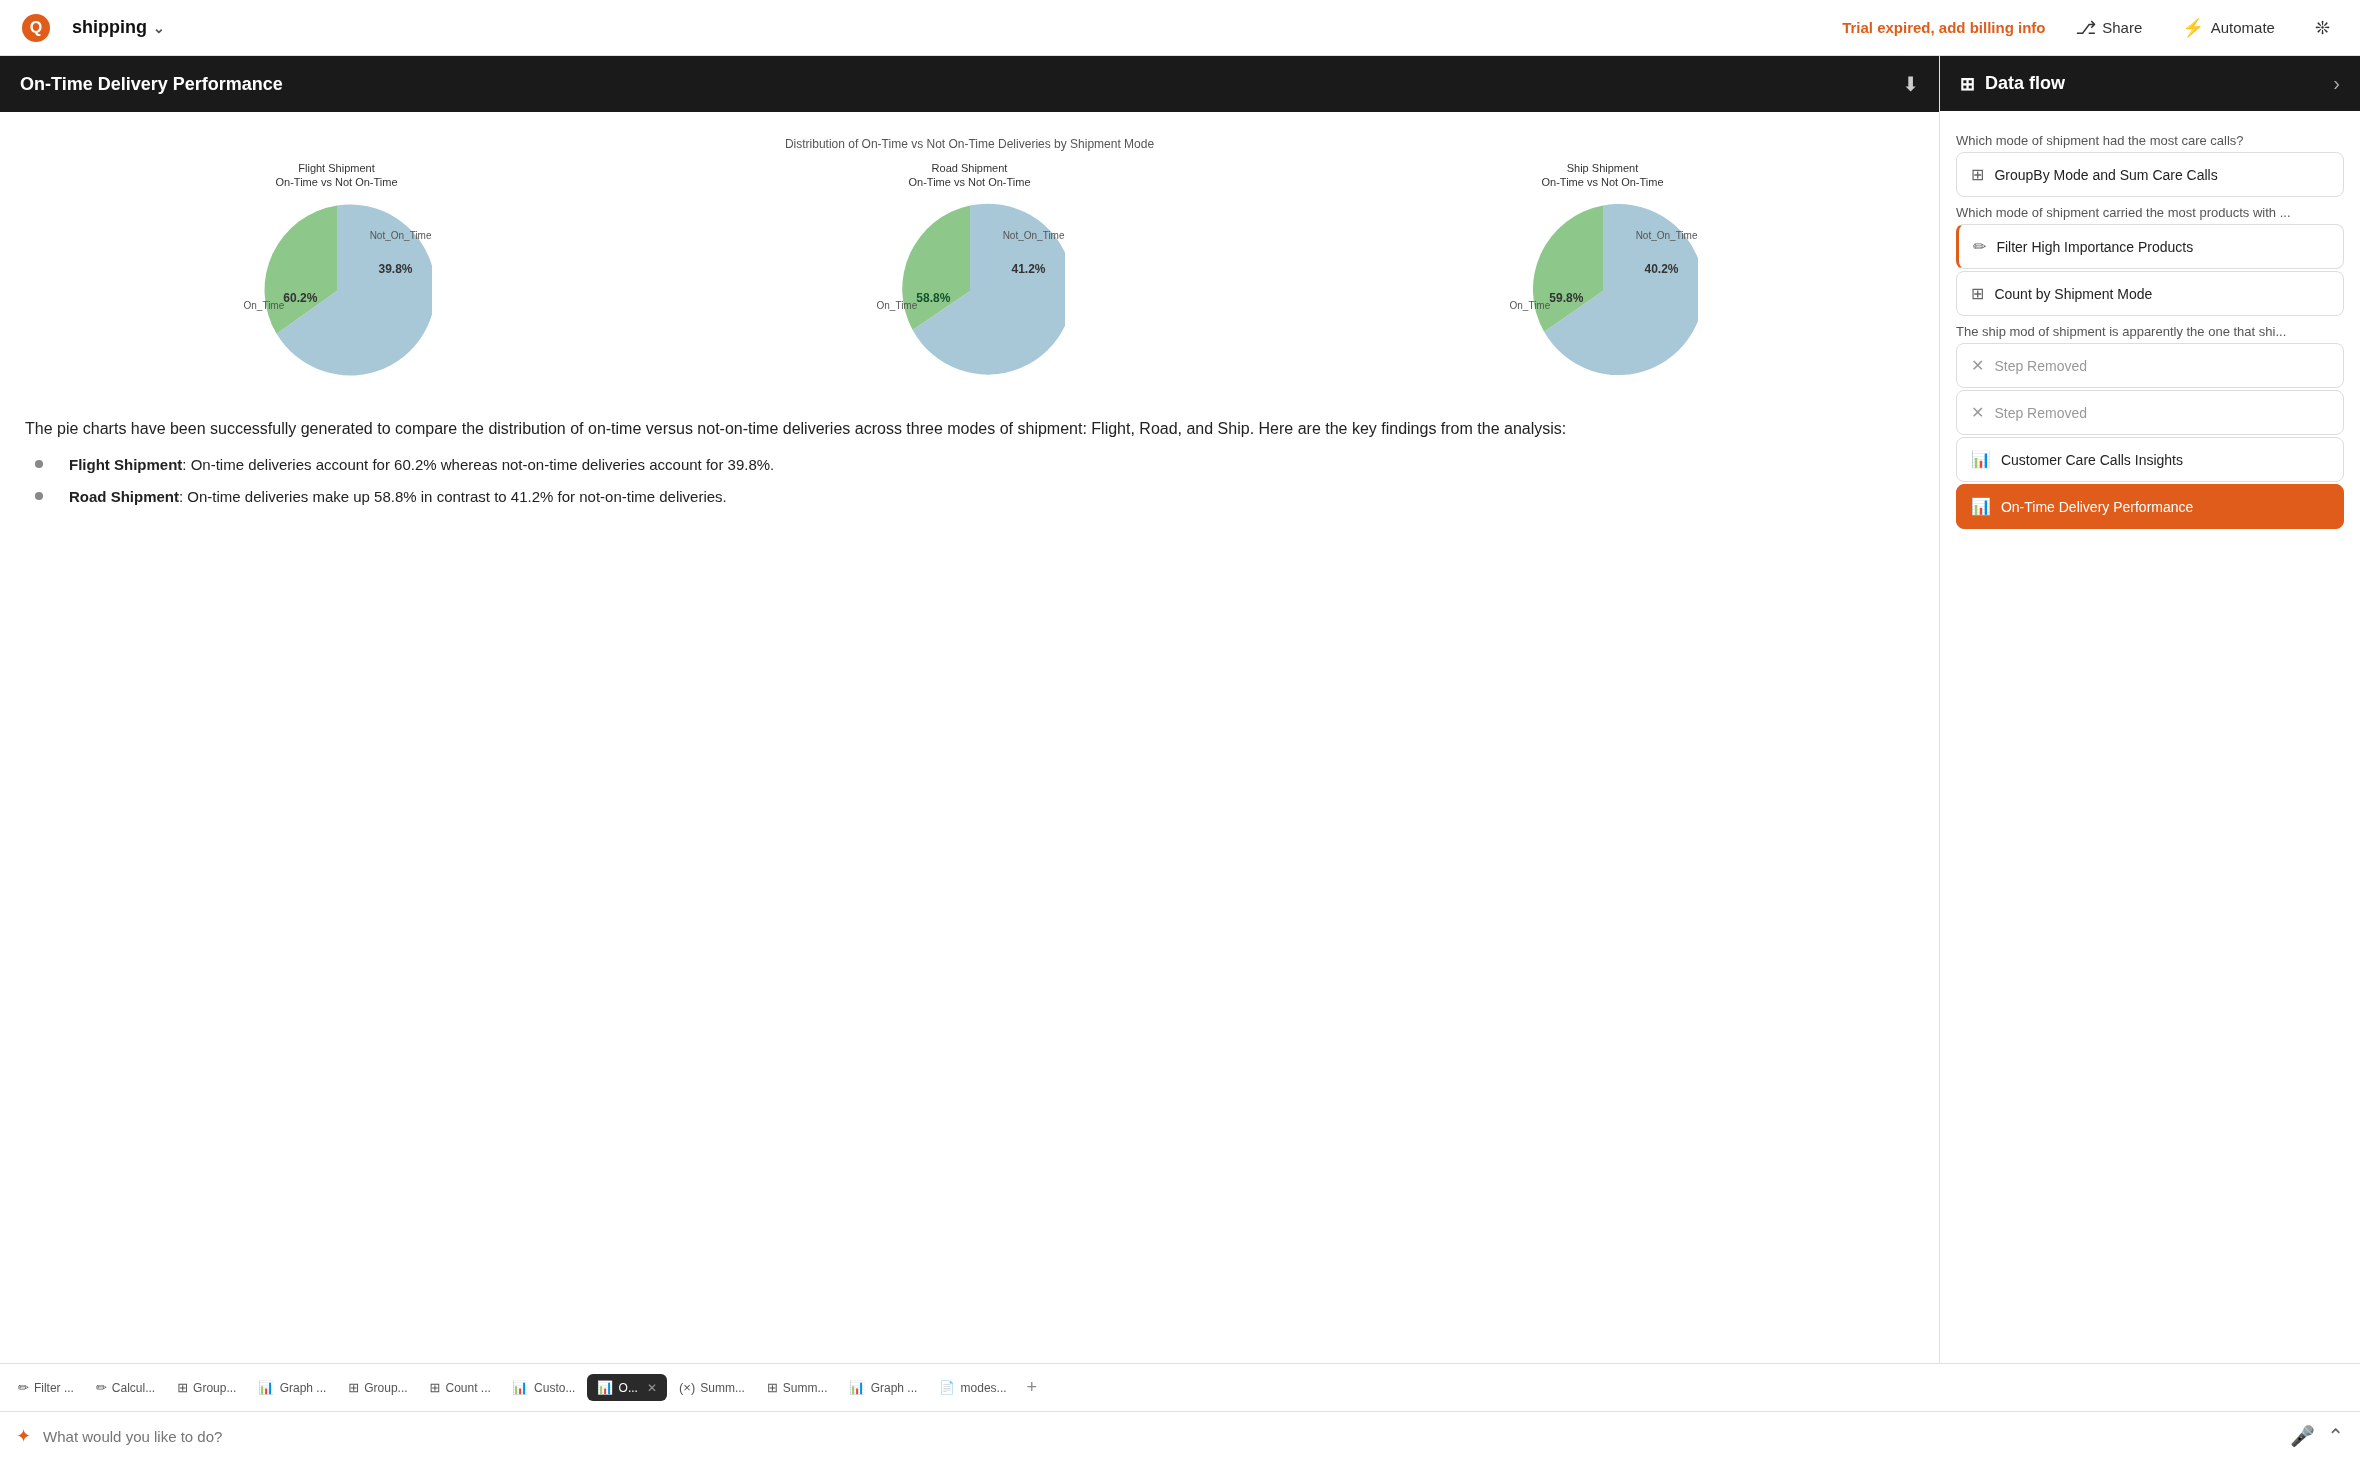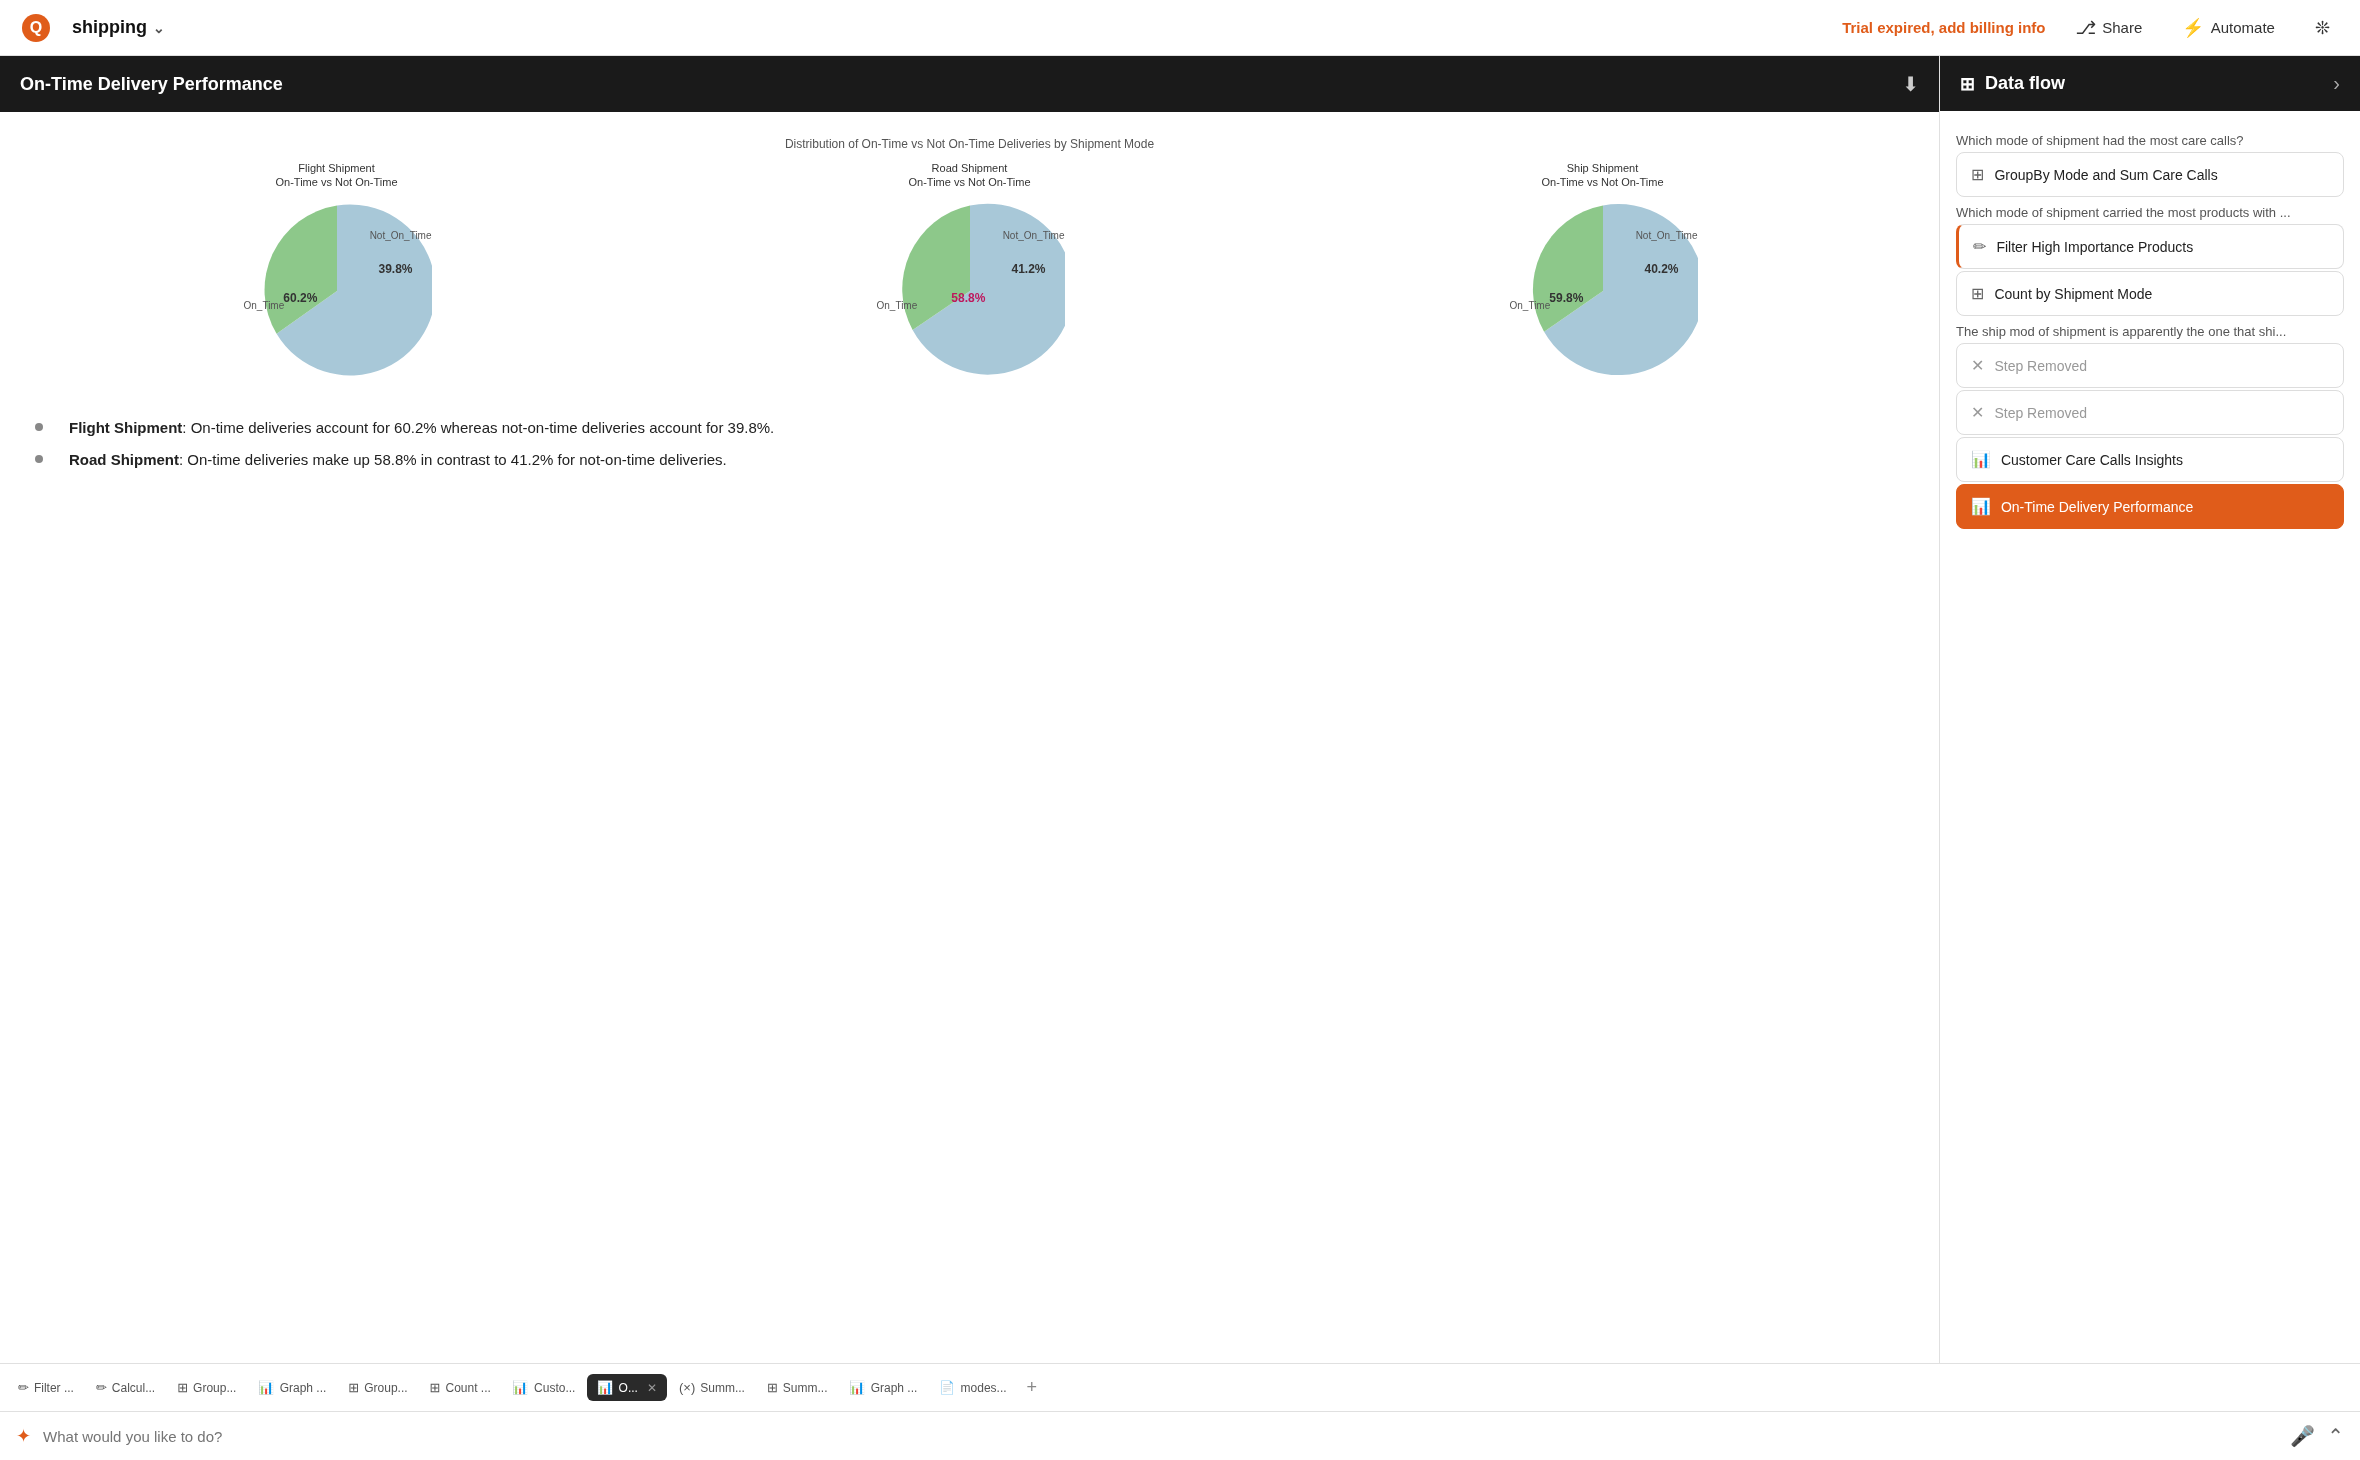--- a/index.html
+++ b/index.html
@@ -179,21 +179,21 @@
               <span>Road Shipment</span>
               <span>On-Time vs Not On-Time</span>
             </div>
             <div style="position:relative; width:190px; height:190px;">
               <svg viewBox="0 0 100 100" width="190" height="190">
                 <path d="M50,50 L50,5 A45,45 0 1,1 19.8,70.5 Z" fill="#a8c8d8"></path>
                 <path d="M50,50 L19.8,70.5 A45,45 0 0,1 50,5 Z" fill="#8dc88a"></path>
               </svg>
               <div style="position:absolute; left:2px; top:55%; font-size:10px; color:#555;">On_Time</div>
               <div style="position:absolute; right:0px; top:18%; font-size:10px; color:#555; white-space:nowrap;">Not_On_Time</div>
-              <div style="position:absolute; left:22%; top:50%; font-size:12px; font-weight:600; color:#be185d;margin-left:35px;">58.8%</div>
+              <div style="position:absolute; left:22%; top:50%; font-size:12px; font-weight:600; color:#14532d;">58.8%</div>
               <div style="position:absolute; right:10%; top:35%; font-size:12px; font-weight:600; color:#333;">41.2%</div>
             </div>
           </div>
 
           <div class="pie-chart-container">
             <div class="pie-chart-title">
               <span>Ship Shipment</span>
               <span>On-Time vs Not On-Time</span>
             </div>
             <div style="position:relative; width:190px; height:190px;">
@@ -205,20 +205,21 @@
               <div style="position:absolute; right:0px; top:18%; font-size:10px; color:#555; white-space:nowrap;">Not_On_Time</div>
               <div style="position:absolute; left:22%; top:50%; font-size:12px; font-weight:600; color:#333;">59.8%</div>
               <div style="position:absolute; right:10%; top:35%; font-size:12px; font-weight:600; color:#333;">40.2%</div>
             </div>
           </div>
 
         </div>
       </div>
 
       <div class="text-content">
+        <p>The pie charts have been successfully generated to compare the distribution of on-time versus not-on-time deliveries across three modes of shipment: Flight, Road, and Ship. Here are the key findings from the analysis:</p>
         <ul class="bullet-list">
           <li>
             <div class="bullet-dot"></div>
             <span><strong>Flight Shipment</strong><span>: On-time deliveries account for 60.2% whereas not-on-time deliveries account for 39.8%.</span></span>
           </li>
           <li>
             <div class="bullet-dot"></div>
             <span><strong>Road Shipment</strong><span>: On-time deliveries make up 58.8% in contrast to 41.2% for not-on-time deliveries.</span></span>
           </li>
         </ul>

